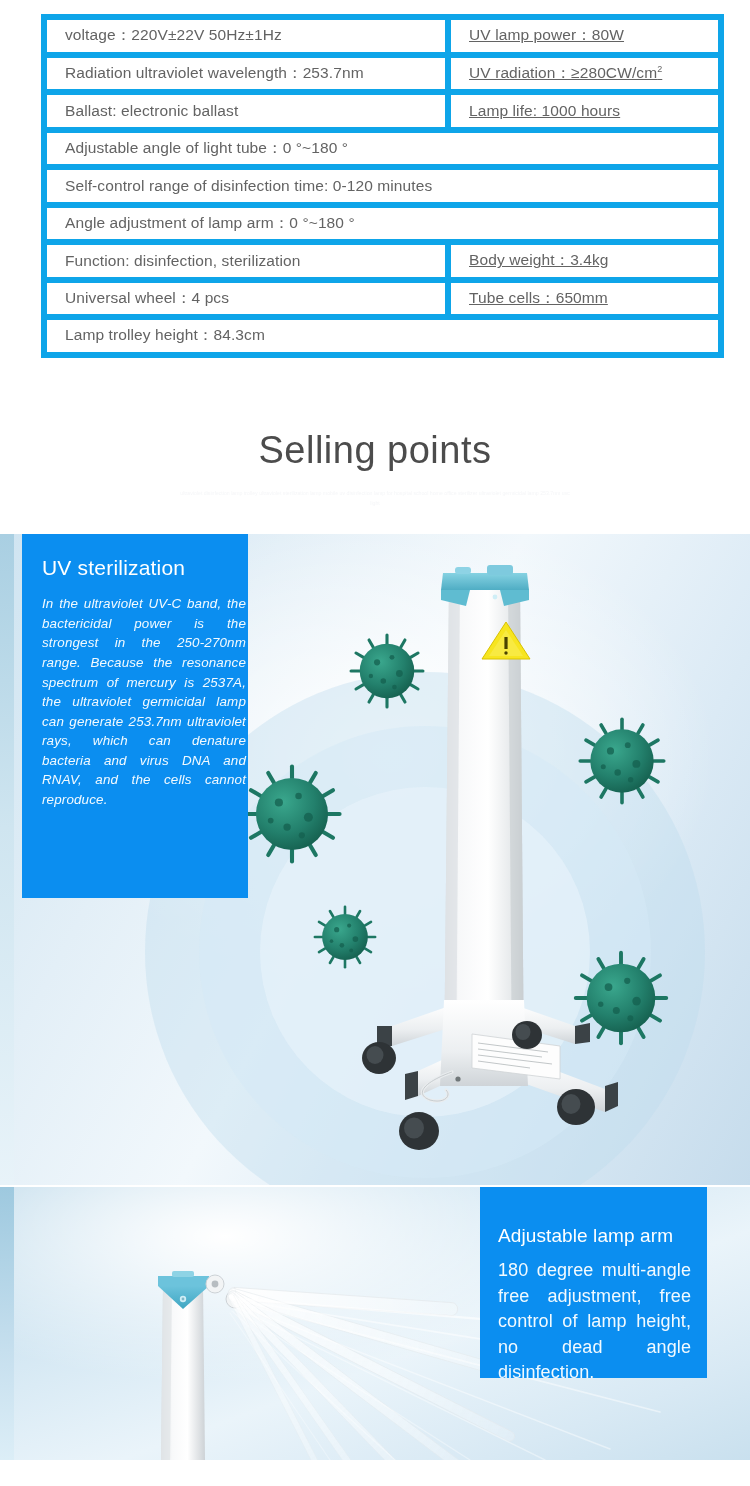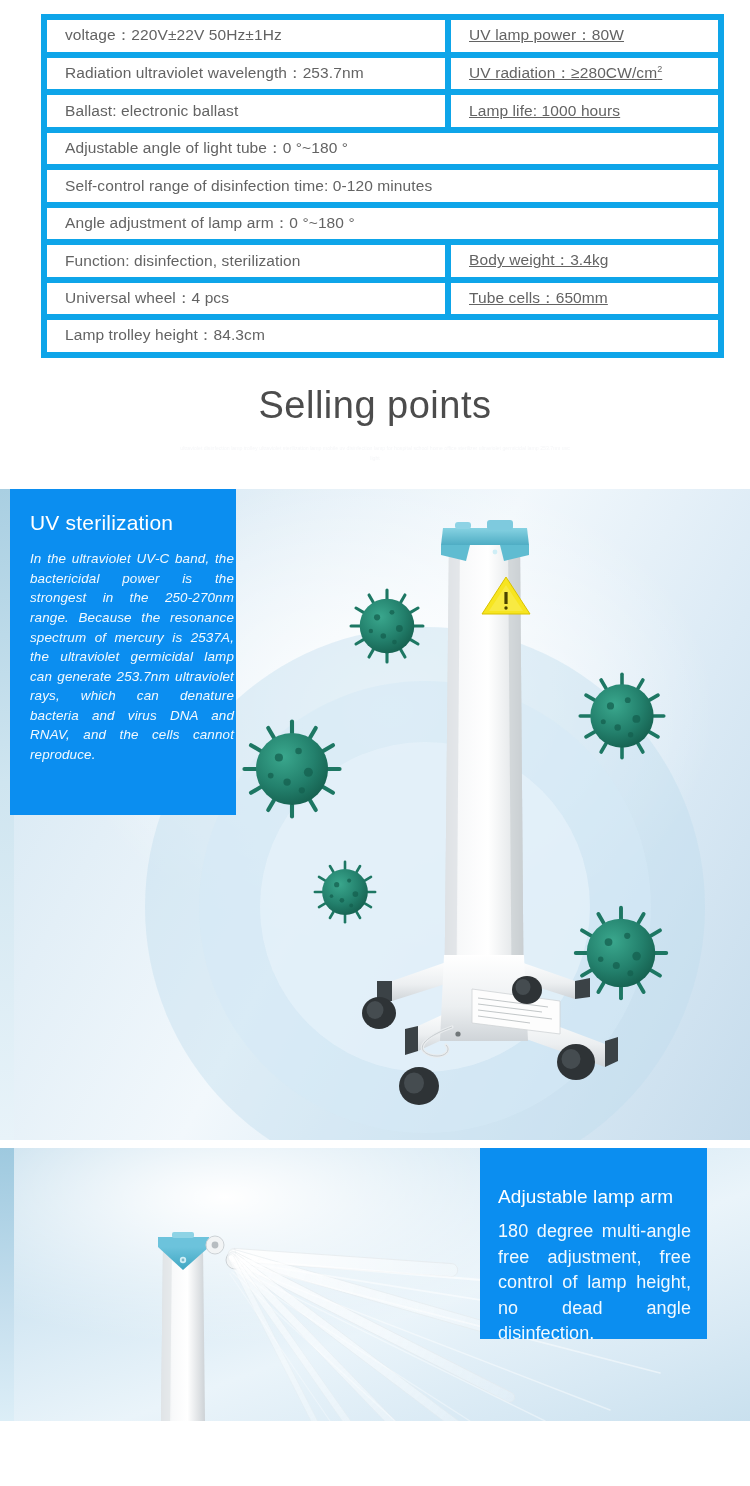--- a/index.html
+++ b/index.html
@@ -29,21 +29,21 @@
     overflow: hidden;
   }
   table.spec td.col-left { width: 404px; }
   table.spec td.col-right { width: 273px; text-decoration: underline; }
   table.spec td.full { width: 677px; }
   sup { font-size: 9px; vertical-align: super; }
 
   
   .section-head {
     text-align: center;
-    margin-top: 27px;
+    margin-top: 72px;
   }
   .section-head .title {
     font-size: 38px;
     color: #4c4c4c;
     font-weight: 400;
     letter-spacing: 0.5px;
     line-height: 1.1;
   }
   .ghost-lines {
     width: 400px;
@@ -90,22 +90,22 @@
 
   
   .tower-wrap { position: absolute; left: 0; top: 0; width: 750px; height: 651px; }
 
   .card {
     position: absolute;
     background: #0b8ef0;
     color: #ffffff;
   }
   #card-uv {
-    left: 10px; top: 0px;
-    width: 226px; height: 326px;
+    left: 22px; top: 0px;
+    width: 226px; height: 364px;
     padding: 22px 2px 0 20px;
   }
   #card-uv .card-title {
     font-size: 21px;
     font-weight: 400;
     letter-spacing: 0.2px;
     margin-bottom: 14px;
   }
   #card-uv .card-body {
     font-size: 13.4px;
@@ -113,21 +113,21 @@
     text-align: justify;
     text-align-last: left;
     letter-spacing: 0.15px;
     color: #f2faff;
     font-style: italic;
   }
 
   
   #panel-arm {
     height: 273px;
-    margin-top: 8px;
+    margin-top: 2px;
     background:
       radial-gradient(ellipse 80% 90% at 30% 18%, #ffffff 0%, rgba(255,255,255,0) 60%),
       linear-gradient(160deg, #bcd9ea 0%, #d3e7f3 30%, #eaf4fa 58%, #d8e9f4 82%, #c9e0ee 100%);
   }
   #card-arm {
     left: 480px; top: 0px;
     width: 227px; height: 191px;
     padding: 38px 16px 0 18px;
   }
   #card-arm .card-title {

